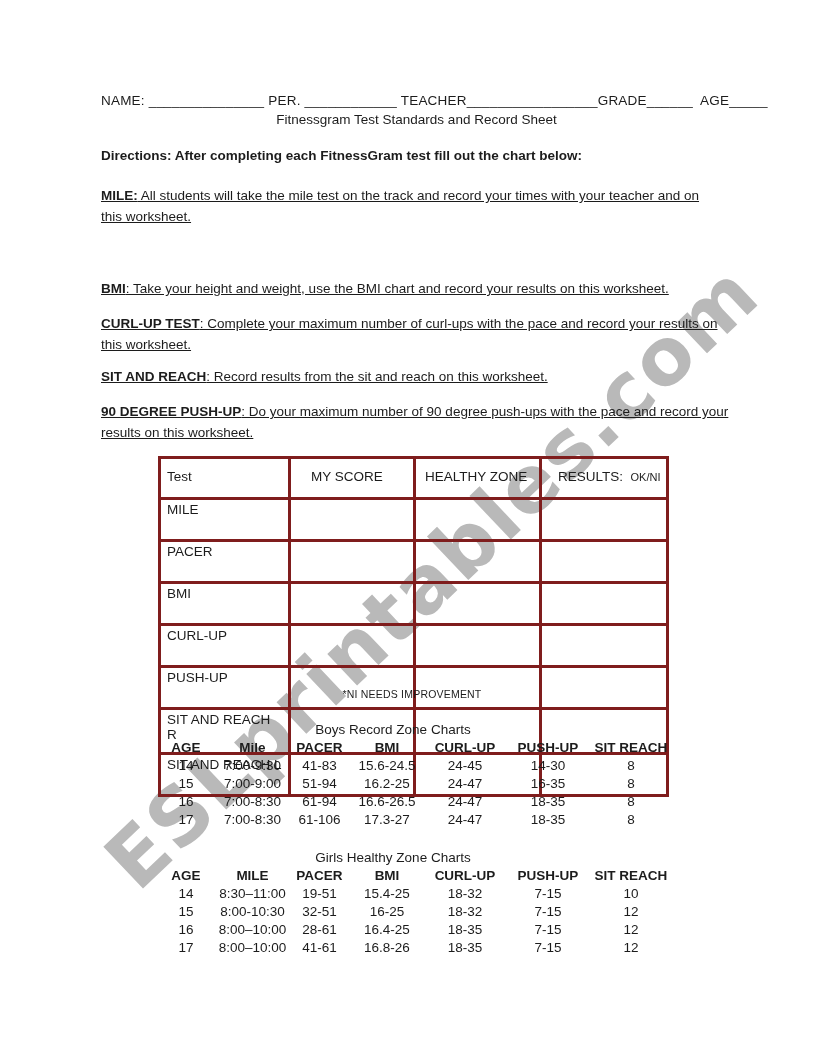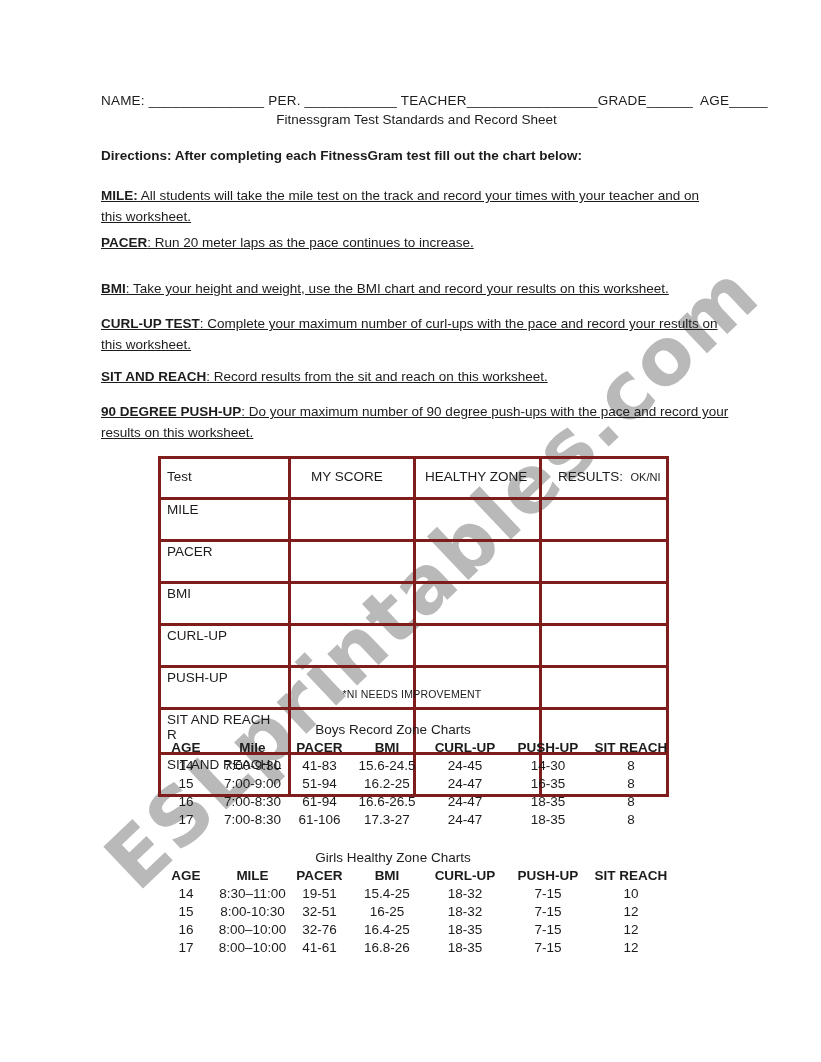--- a/index.html
+++ b/index.html
@@ -59,21 +59,20 @@
   <div class="watermark" style="color: rgb(185, 185, 185);">ESLprintables.com</div>
 
   <div class="content">
 
     <div class="abs fill-line">NAME: _______________ PER. ____________ TEACHER_________________GRADE______  AGE_____</div>
     <div class="abs doc-title">Fitnessgram Test Standards and Record Sheet</div>
     <div class="abs directions">Directions: After completing each FitnessGram test fill out the chart below:</div>
 
     <p class="instr" id="p-mile"><span class="lead">MILE:</span><span class="rest"> All students will take the mile test on the track and record your times with your teacher and on
 this worksheet.</span></p>
-    <p class="instr" id="p-pacer"><span class="lead">PACER</span><span class="rest">: Run 20 meter laps as the pace continues to increase.</span></p>
     <p class="instr" id="p-bmi"><span class="lead">BMI</span><span class="rest">: Take your height and weight, use the BMI chart and record your results on this worksheet.</span></p>
     <p class="instr" id="p-curlup"><span class="lead">CURL-UP TEST</span><span class="rest">: Complete your maximum number of curl-ups with the pace and record your results on
 this worksheet.</span></p>
     <p class="instr" id="p-sitreach"><span class="lead">SIT AND REACH</span><span class="rest">: Record results from the sit and reach on this worksheet.</span></p>
     <p class="instr" id="p-pushup"><span class="lead">90 DEGREE PUSH-UP</span><span class="rest">: Do your maximum number of 90 degree push-ups with the pace and record your
 results on this worksheet.</span></p>
 
     <table class="record-table">
       <colgroup>
           <col style="width:130px">
@@ -233,21 +232,21 @@
           <td>8:00-10:30</td>
           <td>32-51</td>
           <td>16-25</td>
           <td>18-32</td>
           <td>7-15</td>
           <td>12</td>
         </tr>
         <tr>
           <td>16</td>
           <td>8:00–10:00</td>
-          <td>32-76</td>
+          <td>28-61</td>
           <td>16.4-25</td>
           <td>18-35</td>
           <td>7-15</td>
           <td>12</td>
         </tr>
         <tr>
           <td>17</td>
           <td>8:00–10:00</td>
           <td>41-61</td>
           <td>16.8-26</td>

